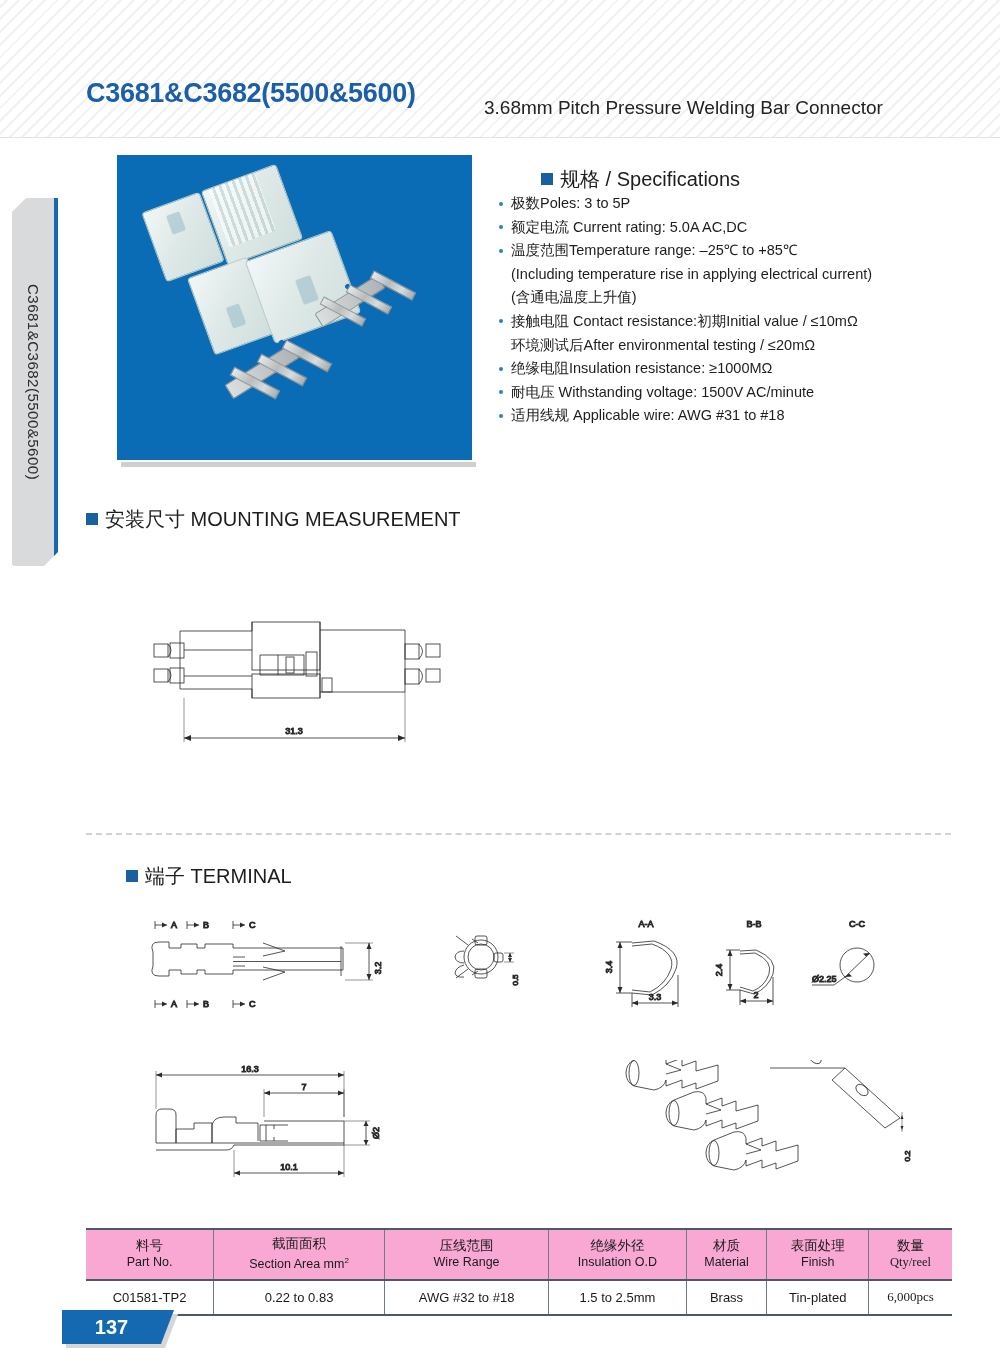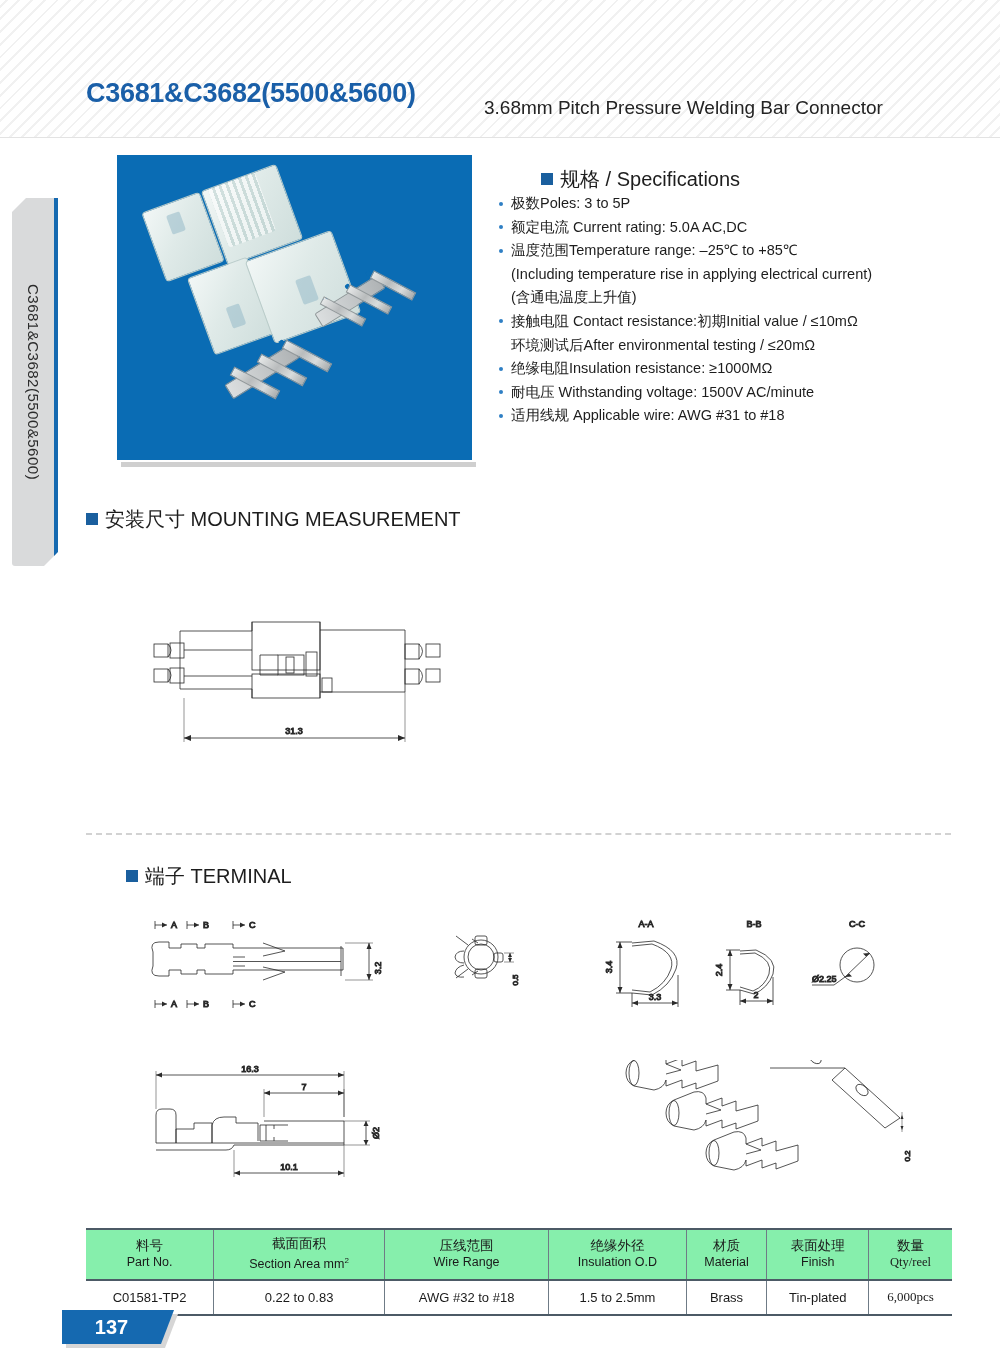--- a/index.html
+++ b/index.html
@@ -206,21 +206,21 @@
     font-size: 13px;
   }
   .tbl th, .tbl td {
     border-left: 1px solid #6f7b86;
     border-right: 1px solid #6f7b86;
     text-align: center;
     color: #1a1a1a;
     font-weight: normal;
   }
   .tbl thead th {
-    background: #86efac;
+    background: #f9a8d4;
     padding: 5px 2px 6px;
     line-height: 17px;
     border-top: 2px solid #4c5a66;
     border-bottom: 2px solid #4c5a66;
   }
   .tbl tbody td {
     padding: 8px 2px 9px;
     background: #ffffff;
     border-bottom: 2px solid #4c5a66;
   }

